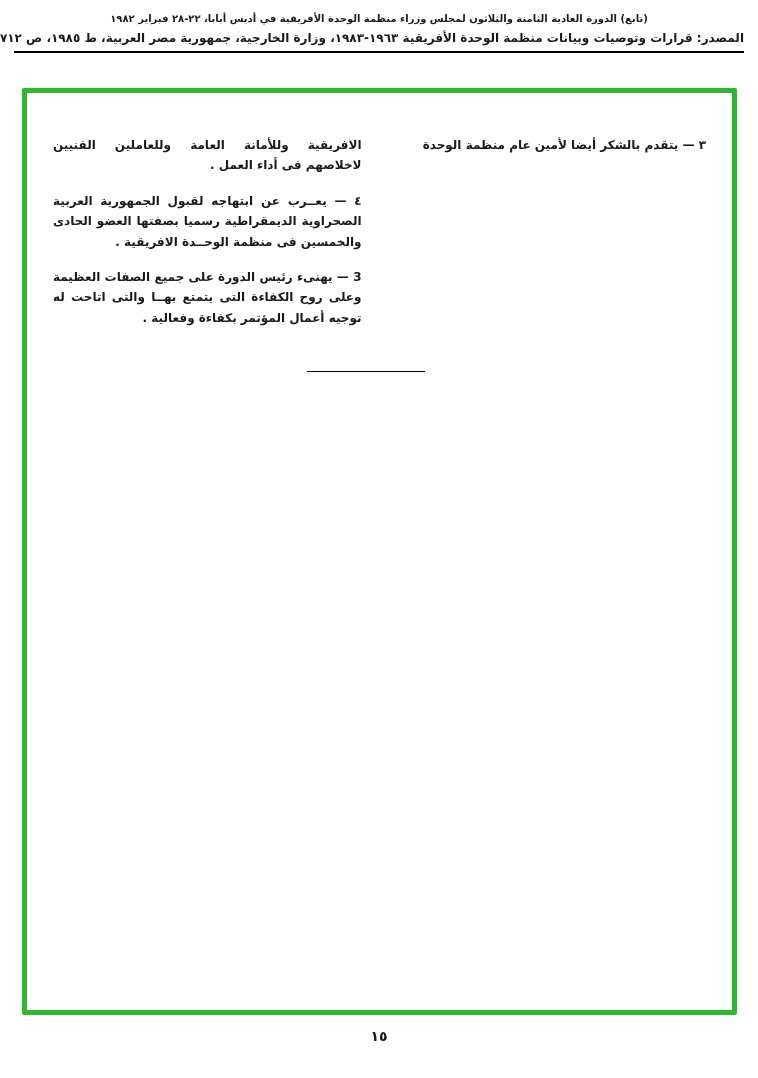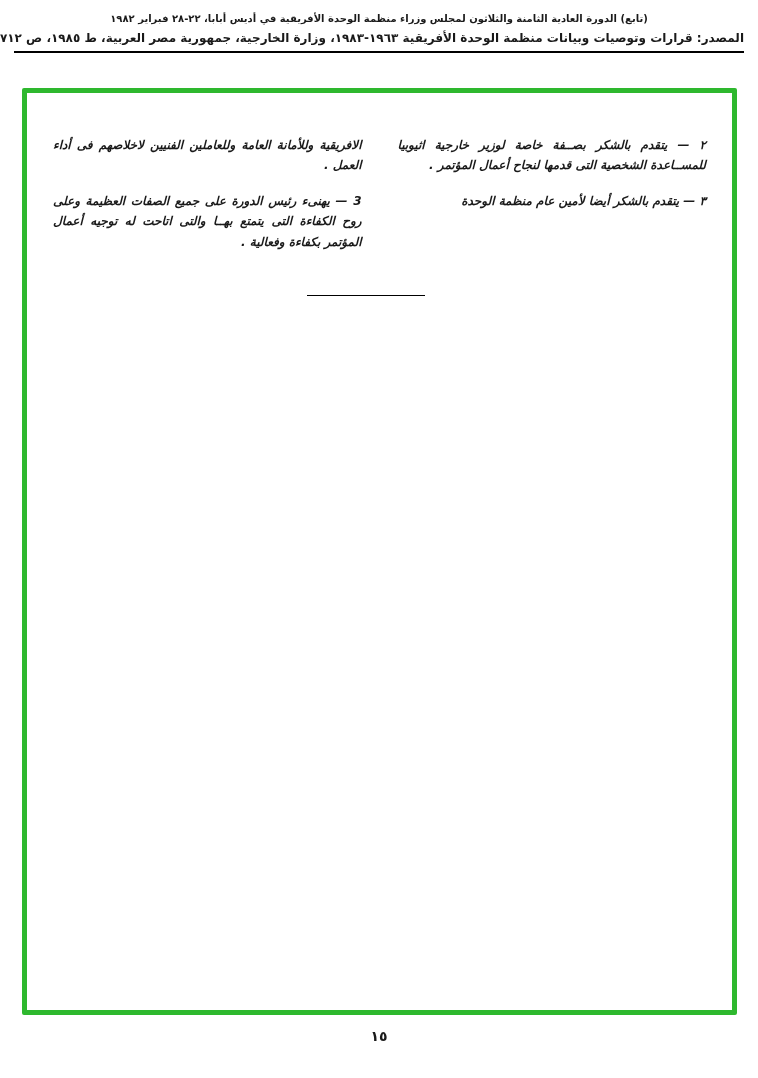--- a/index.html
+++ b/index.html
@@ -53,21 +53,20 @@
     display: flex;
     gap: 36px;
     padding: 42px 26px 0 26px;
   }
   .col {
     flex: 1;
     text-align: justify;
     font-size: 12px;
     font-weight: bold;
     line-height: 1.7;
-    font-style: italic;
   }
   .col p { margin-bottom: 15px; }
 
   
   .section-divider {
     width: 118px;
     border: none;
     border-top: 1.5px solid #000;
     margin: 28px auto 0 auto;
     transform: translateX(-14px); 
@@ -90,26 +89,26 @@
 <div class="header">
   <div class="header-line1">(تابع) الدورة العادية الثامنة والثلاثون لمجلس وزراء منظمة الوحدة الأفريقية في أديس أبابا، ٢٢-٢٨ فبراير ١٩٨٢</div>
   <div class="header-line2">المصدر: قرارات وتوصيات وبيانات منظمة الوحدة الأفريقية ١٩٦٣-١٩٨٣، وزارة الخارجية، جمهورية مصر العربية، ط ١٩٨٥، ص ٧١٢-٧٦٦</div>
 </div>
 <hr class="header-rule">
 
 <div class="frame">
   <div class="columns">
 
     <div class="col">
-      <p>٢ — يتقدم بالشكر بصــفة خاصة لوزير خارجية اثيوبيا للمســاعدة الشخصية التى قدمها لنجاح أعمال المؤتمر .</p>
       <p>٣ — يتقدم بالشكر أيضا لأمين عام منظمة الوحدة</p>
     </div>
 
     <div class="col">
       <p>الافريقية وللأمانة العامة وللعاملين الفنيين لاخلاصهم فى أداء العمل .</p>
+      <p>٤ — يعــرب عن ابتهاجه لقبول الجمهورية العربية الصحراوية الديمقراطية رسميا بصفتها العضو الحادى والخمسين فى منظمة الوحــدة الافريقية .</p>
       <p>3 — يهنىء رئيس الدورة على جميع الصفات العظيمة وعلى روح الكفاءة التى يتمتع بهــا والتى اتاحت له توجيه أعمال المؤتمر بكفاءة وفعالية .</p>
     </div>
 
   </div>
 
   <hr class="section-divider">
 </div>
 
 <div class="page-number">١٥</div>
 

